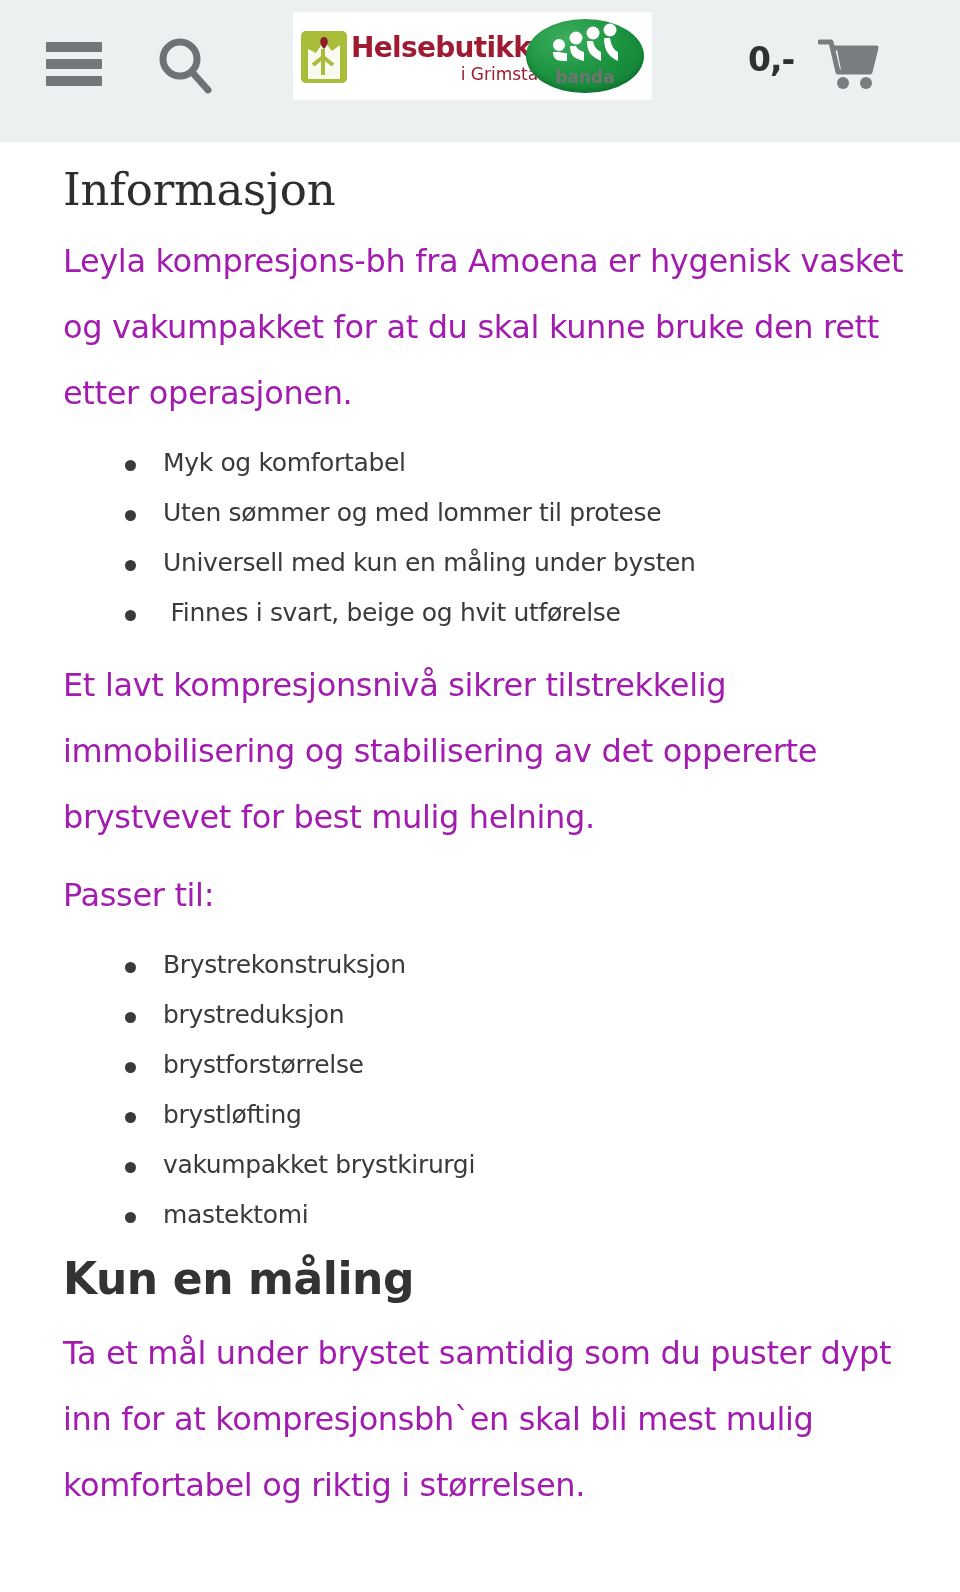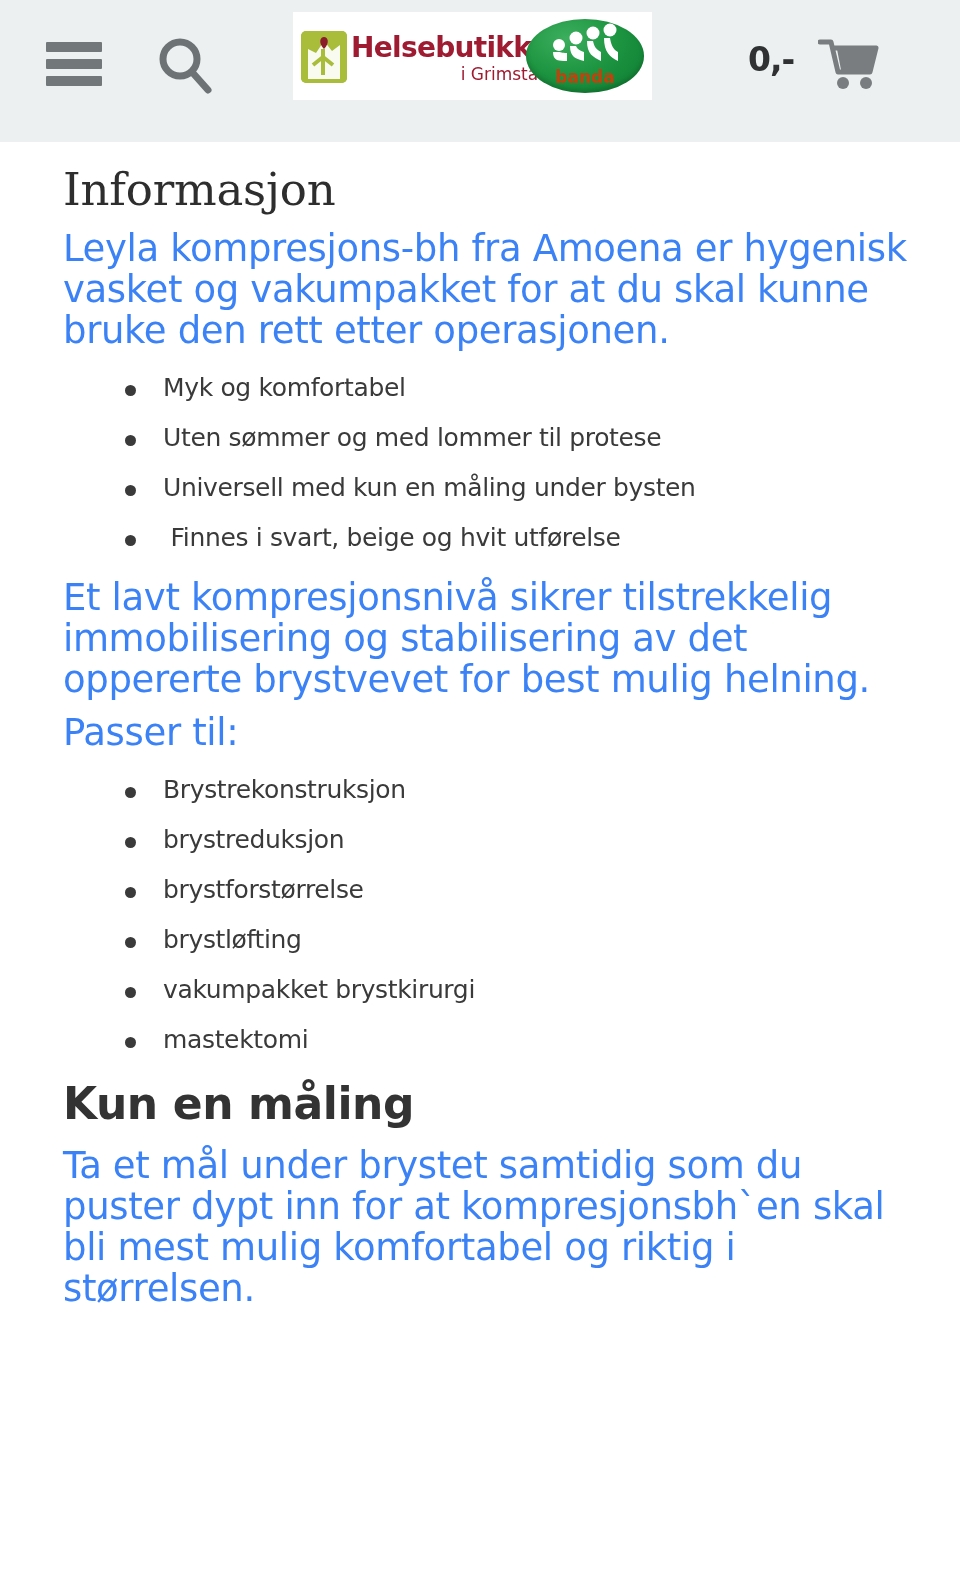--- a/index.html
+++ b/index.html
@@ -114,21 +114,21 @@
     box-shadow: inset 0 -3px 5px rgba(0,0,0,0.18);
   }
   #banda-word {
     position: absolute;
     left: 0; right: 0;
     bottom: 9px;
     text-align: center;
     font-family: "DejaVu Sans", "Liberation Sans", sans-serif;
     font-weight: bold;
     font-size: 17px;
-    color: #c2410c;
+    color: #737373;
     letter-spacing: 0px;
   }
 
   #cart-total {
     position: absolute;
     left: 748px;
     top: 40px;
     font-family: "DejaVu Sans", "Liberation Sans", sans-serif;
     font-weight: bold;
     font-size: 33px;
@@ -157,23 +157,23 @@
     font-weight: normal;
     color: #2e2e2e;
     line-height: 52px;
     margin-top: 22px;
     margin-bottom: 12px;
     letter-spacing: -0.2px;
   }
 
   .para {
     font-family: "DejaVu Sans", "Liberation Sans", sans-serif;
-    font-size: 37px;
-    line-height: 41px;
-    color: #3b82f6;
+    font-size: 32px;
+    line-height: 66px;
+    color: #a21caf;
     margin-bottom: 12px;
     letter-spacing: -0.35px;
   }
 
   .para b { font-weight: normal; }
 
   ul.blist {
     list-style: none;
     margin: 6px 0 14px 0;
     padding: 0;

